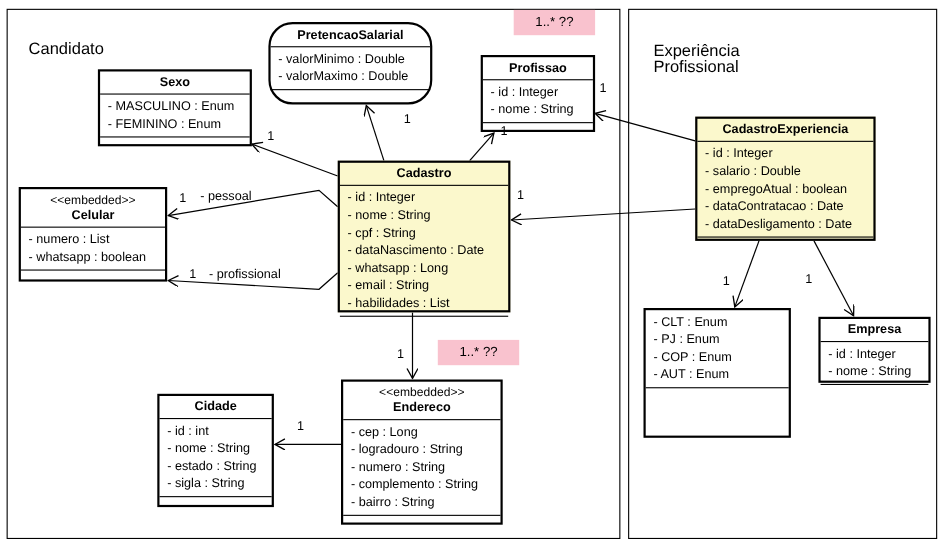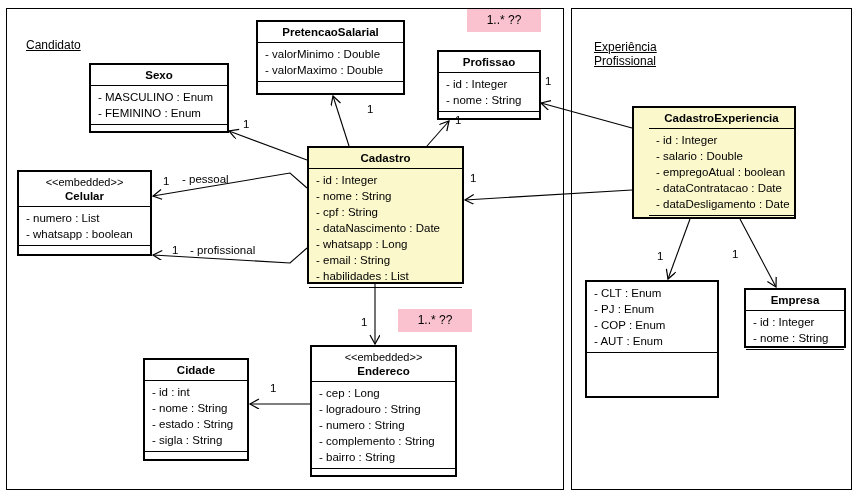--- a/index.html
+++ b/index.html
@@ -22,25 +22,24 @@
     height: 500px;
   }
   .panel {
     position: absolute;
     border: 1px solid #000;
     box-sizing: border-box;
     background: transparent;
   }
   .panel-label {
     position: absolute;
-    font-size: 12px;
+    font-size: 15px;
     color: #000;
     line-height: 14px;
     white-space: pre;
-    text-decoration: underline;
   }
   .umlbox {
     position: absolute;
     box-sizing: border-box;
     border: 2px solid #000;
     background: #ffffff;
     font-size: 11.5px;
     color: #000;
   }
   .umlbox.yellow { background: #fbf8cc; }
@@ -121,21 +120,21 @@
 
   <div id="classes">
       <div class="umlbox" style="left: 89px; top: 63px; width: 140px; height: 70px;">
         <div class="head"><span>Sexo</span></div>
         <div class="attrs">
           <div class="attr">- MASCULINO : Enum</div>
           <div class="attr">- FEMININO : Enum</div>
         </div>
         <div class="ops"></div>
       </div>
-      <div class="umlbox" style="left: 256px; top: 20px; width: 149px; height: 75px;">
+      <div class="umlbox" style="left: 244px; top: 20px; width: 149px; height: 75px; border-radius: 22px;">
         <div class="head"><span>PretencaoSalarial</span></div>
         <div class="attrs">
           <div class="attr">- valorMinimo : Double</div>
           <div class="attr">- valorMaximo : Double</div>
         </div>
         <div class="ops"></div>
       </div>
       <div class="umlbox" style="left: 437px; top: 50px; width: 104px; height: 70px;">
         <div class="head"><span>Profissao</span></div>
         <div class="attrs">
@@ -179,21 +178,21 @@
         <div class="head"><span class="stereo">&lt;&lt;embedded&gt;&gt;</span><span>Endereco</span></div>
         <div class="attrs">
           <div class="attr">- cep : Long</div>
           <div class="attr">- logradouro : String</div>
           <div class="attr">- numero : String</div>
           <div class="attr">- complemento : String</div>
           <div class="attr">- bairro : String</div>
         </div>
         <div class="ops"></div>
       </div>
-      <div class="umlbox yellow" style="left: 632px; top: 106px; width: 164px; height: 113px; padding-left: 15px;">
+      <div class="umlbox yellow" style="left: 632px; top: 106px; width: 164px; height: 113px;">
         <div class="head"><span>CadastroExperiencia</span></div>
         <div class="attrs">
           <div class="attr">- id : Integer</div>
           <div class="attr">- salario : Double</div>
           <div class="attr">- empregoAtual : boolean</div>
           <div class="attr">- dataContratacao : Date</div>
           <div class="attr">- dataDesligamento : Date</div>
         </div>
         <div class="ops"></div>
       </div>

